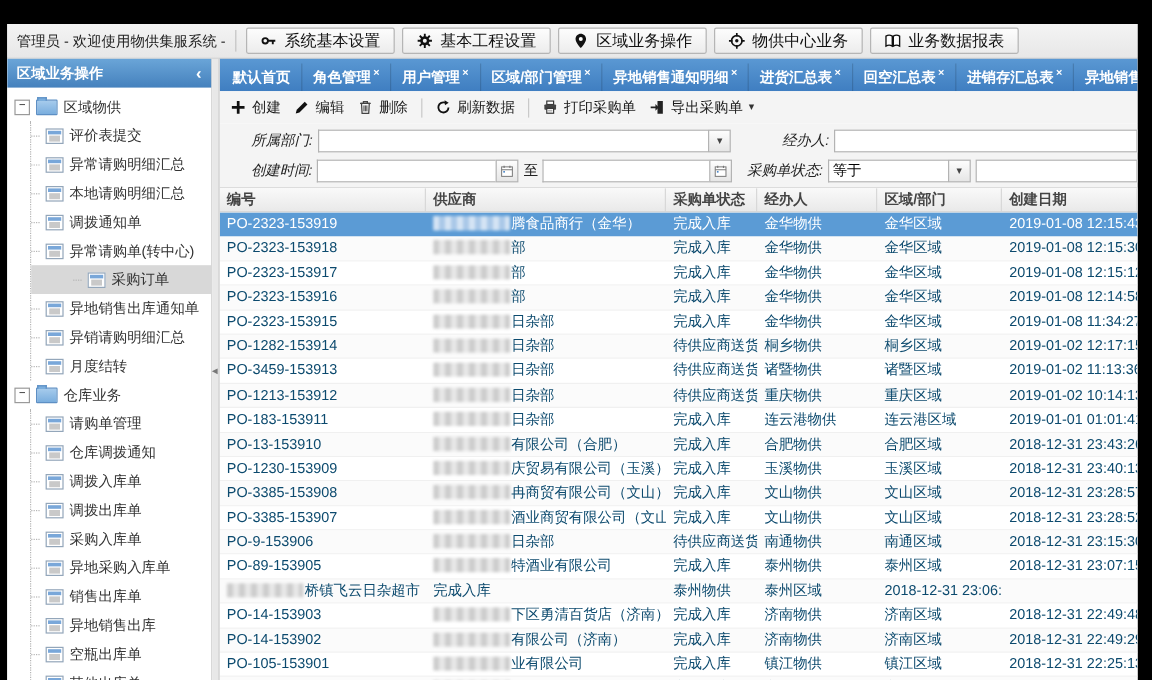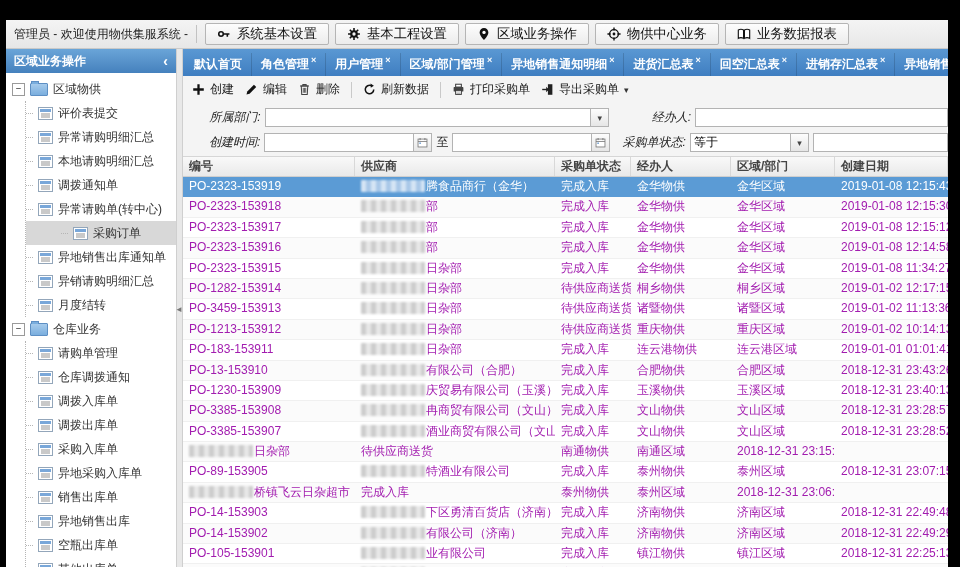--- a/index.html
+++ b/index.html
@@ -64,21 +64,21 @@
   .combo .f-input{flex:1;border-right:none;}
   .combo-btn{width:17px;flex:0 0 17px;display:flex;align-items:center;justify-content:center;
              background:linear-gradient(#fdfdfd,#e6e6e6);border:1px solid #b3b3b3;font-size:9px;color:#444;cursor:default;}
   .to-label{padding:0 4px;color:#222;}
   
   .table-wrap{flex:1;display:flex;flex-direction:column;min-height:0;background:#fff;}
   .grid-header,.row{display:grid;grid-template-columns:172px 200px 76px 100px 104px minmax(0,1fr);}
   .grid-header{flex:0 0 19px;background:linear-gradient(#f9f9f9,#e9e9e9);border-bottom:1px solid #cfcfcf;color:#444;font-weight:bold;}
   .hcell{padding:0 6px;line-height:18px;border-right:1px solid #d8d8d8;overflow:hidden;white-space:nowrap;}
   .grid-body{flex:1;overflow:hidden;}
-  .row{height:19.4px;line-height:19.4px;color:#a21caf;border-bottom:1px solid #f0f0f0;background:#fff;cursor:default;}
+  .row{height:19.4px;line-height:19.4px;color:#0c4a6e;border-bottom:1px solid #f0f0f0;background:#fff;cursor:default;}
   .row.even{background:#fbfbfb;}
   .row .cell{padding:0 6px;overflow:hidden;white-space:nowrap;}
   .row.selected{background:#5b9bd5;color:#fff;border-bottom-color:#5b9bd5;}
   .redact{display:inline-block;width:64px;height:12px;vertical-align:-2px;margin-right:1px;border-radius:1px;
           background:repeating-linear-gradient(90deg,#cdcdcd 0 5px,#e7e7e7 5px 10px),
                      repeating-linear-gradient(0deg,rgba(255,255,255,.4) 0 3px,rgba(0,0,0,.05) 3px 6px);
           filter:blur(1.2px);}
   .row.selected .redact{background:repeating-linear-gradient(90deg,#d5e4f4 0 5px,#a9c8e8 5px 10px);}
 </style>
 </head>
@@ -509,20 +509,21 @@
             </div>
             <div class="row">
               <div class="cell">PO-3385-153907</div>
               <div class="cell"><span class="redact"></span><span>酒业商贸有限公司（文山）</span></div>
               <div class="cell">完成入库</div>
               <div class="cell">文山物供</div>
               <div class="cell">文山区域</div>
               <div class="cell">2018-12-31 23:28:52</div>
             </div>
             <div class="row even">
+              <div class="cell">PO-9-153906</div>
               <div class="cell"><span class="redact"></span><span>日杂部</span></div>
               <div class="cell">待供应商送货</div>
               <div class="cell">南通物供</div>
               <div class="cell">南通区域</div>
               <div class="cell">2018-12-31 23:15:30</div>
             </div>
             <div class="row">
               <div class="cell">PO-89-153905</div>
               <div class="cell"><span class="redact"></span><span>特酒业有限公司</span></div>
               <div class="cell">完成入库</div>

